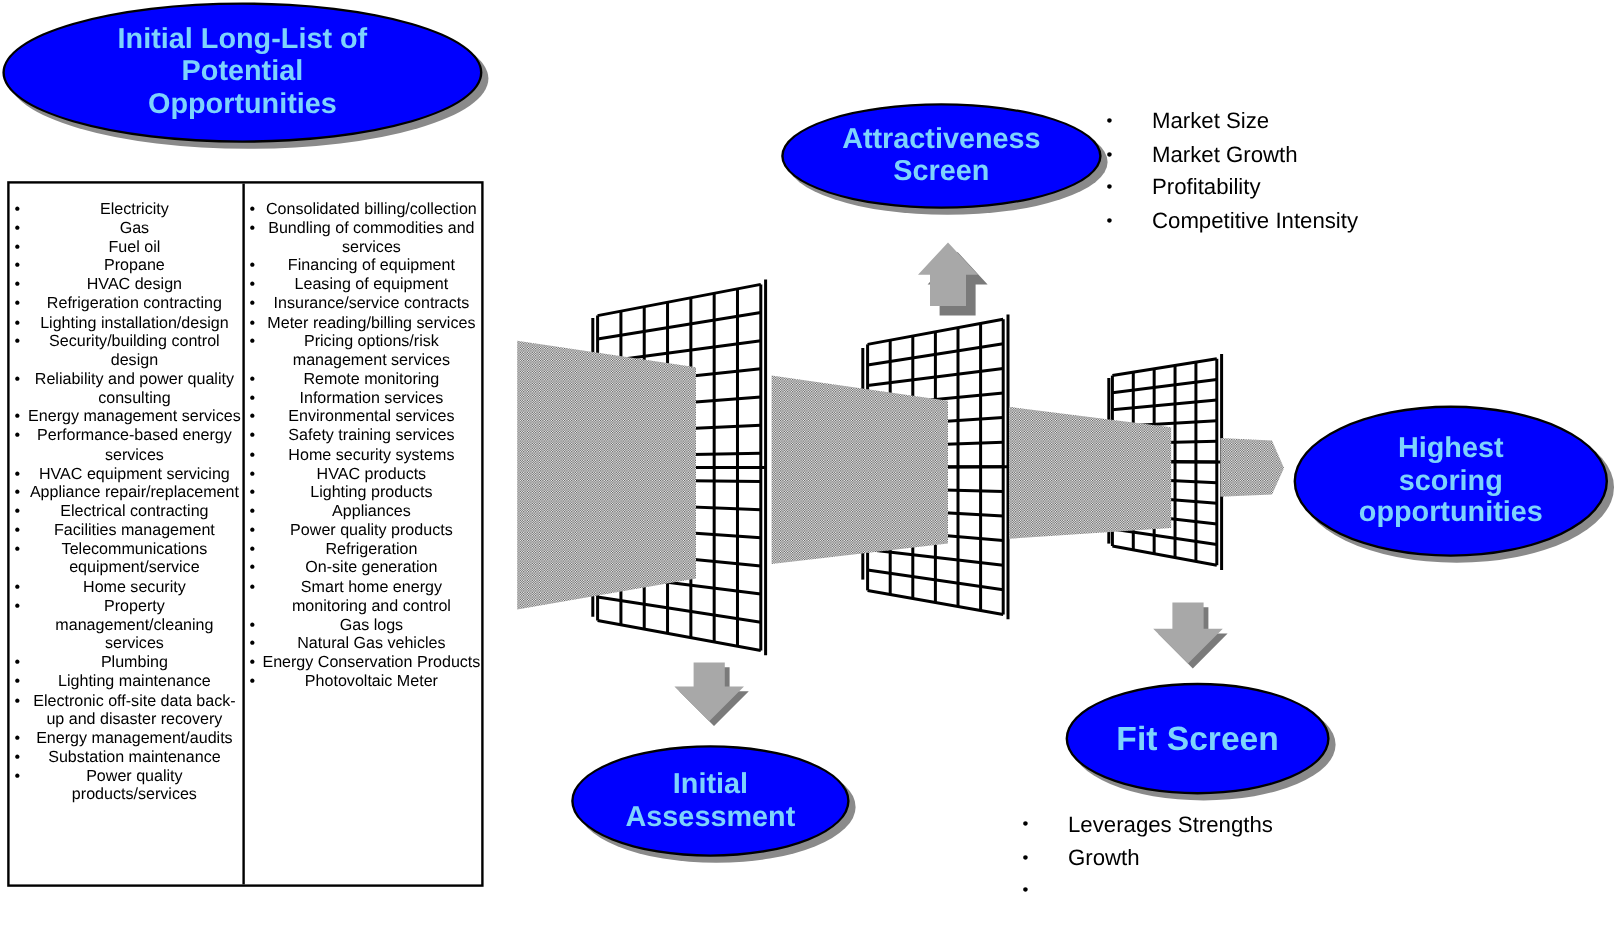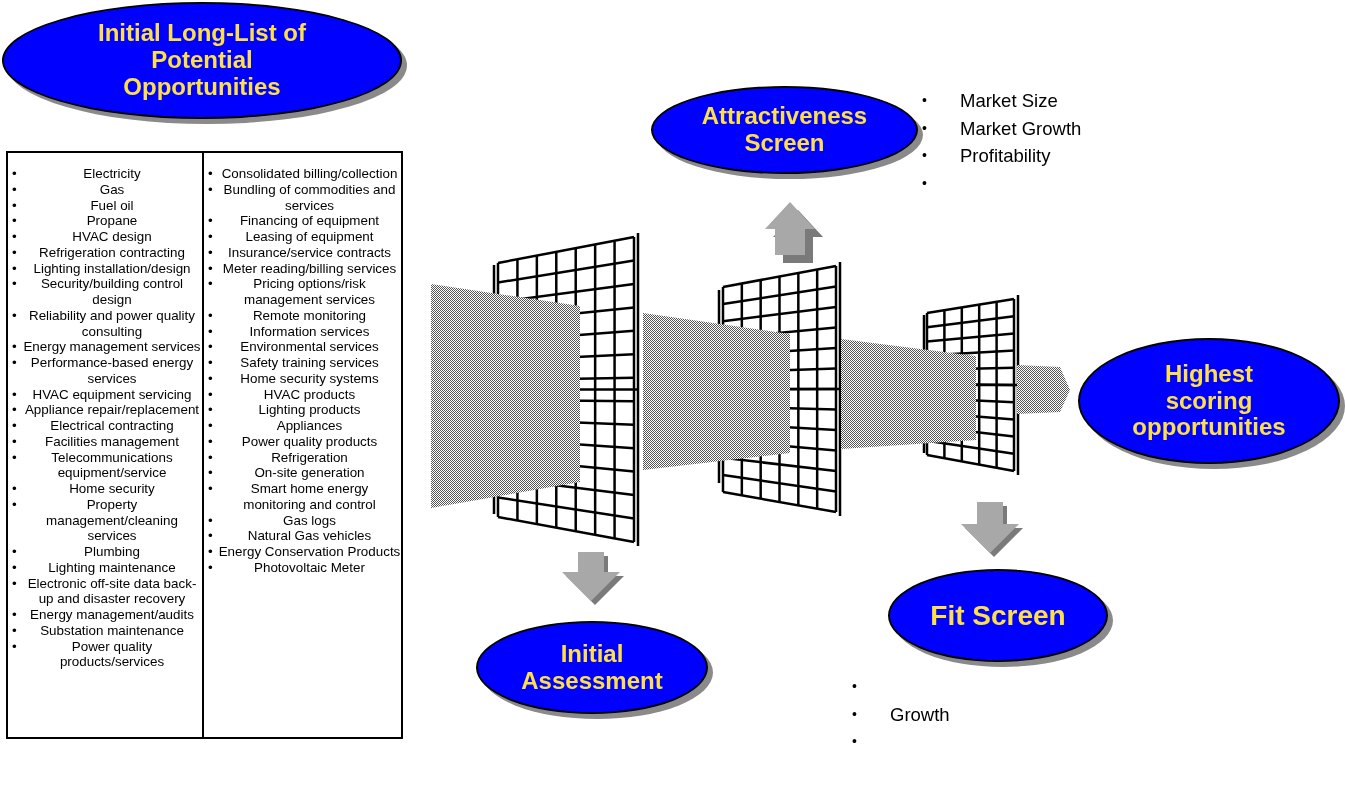--- a/index.html
+++ b/index.html
@@ -1,18 +1,18 @@
 <!DOCTYPE html>
 <html><head>
 <meta charset="utf-8">
 <style>
   html, body { margin:0; padding:0; background:#ffffff; }
   body { width:1345px; height:787px; position:relative; overflow:hidden; font-family:"Liberation Sans", sans-serif; }
   .oval { position:absolute; background:#0000ff; border:2px solid #000; border-radius:50%;
-          box-shadow:5px 5px 0 #8a8a8a; color:#fde047; font-weight:bold; text-align:center;
+          box-shadow:5px 5px 0 #8a8a8a; color:#7dd3fc; font-weight:bold; text-align:center;
           display:flex; align-items:center; justify-content:center; line-height:1.12; box-sizing:border-box; }
   .oval span { display:block; white-space:pre-line; }
   #list-box { position:absolute; left:6px; top:151px; width:397px; height:588px; border:2px solid #000; box-sizing:border-box; display:flex; }
   .col { box-sizing:border-box; padding:13px 0 0 4px; font-size:13.4px; line-height:15.75px; color:#000; }
   .col1 { width:196px; border-right:2px solid #000; }
   .col2 { flex:1; }
   .li { display:flex; }
   .li .b { width:10px; flex:0 0 10px; }
   .li .t { flex:1;text-align:center; }
   .bul { position:absolute; font-size:18.5px; color:#000; line-height:27.5px; }
@@ -346,40 +346,42 @@
     <div class="row">
       <span class="dot">•</span>
       <span style="white-space: pre-line; line-height: 22px; padding-top: 3px;">Market  Growth</span>
     </div>
     <div class="row">
       <span class="dot">•</span>
       <span style="white-space: pre-line; line-height: 22px; padding-top: 3px;">Profitability</span>
     </div>
     <div class="row">
       <span class="dot">•</span>
+      <span style="white-space: pre-line; line-height: 22px; padding-top: 3px;">Competitive Intensity</span>
     </div>
   </div>
 
 <div class="oval" style="left:1078px;top:338px;width:262px;height:126px;font-size:24px;">
   <span>Highest
 scoring
 opportunities</span>
 </div>
 
 <div class="oval" style="left:476px;top:621px;width:232px;height:93px;font-size:24px;">
   <span>Initial
 Assessment</span>
 </div>
 
 <div class="oval" style="left:888px;top:569px;width:220px;height:93px;font-size:28px;">
   <span>Fit Screen</span>
 </div>
 <div class="bul" id="fit-list" style="left:852px;top:673px;line-height:27.5px;">
     <div class="row">
       <span class="dot">•</span>
+      <span style="white-space: pre-line; line-height: 22px; padding-top: 3px;">Leverages Strengths</span>
     </div>
     <div class="row">
       <span class="dot">•</span>
       <span style="white-space: pre-line; line-height: 22px; padding-top: 3px;">Growth</span>
     </div>
     <div class="row">
       <span class="dot">•</span>
     </div>
   </div>
 

